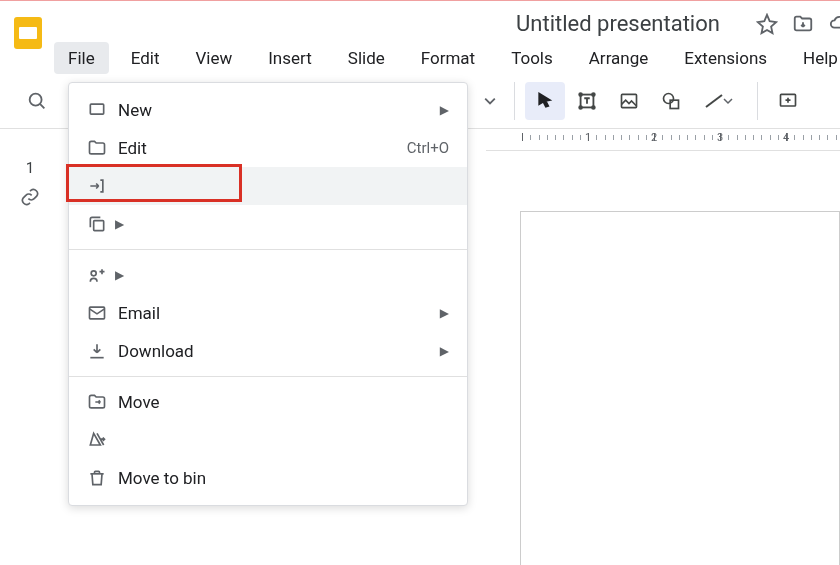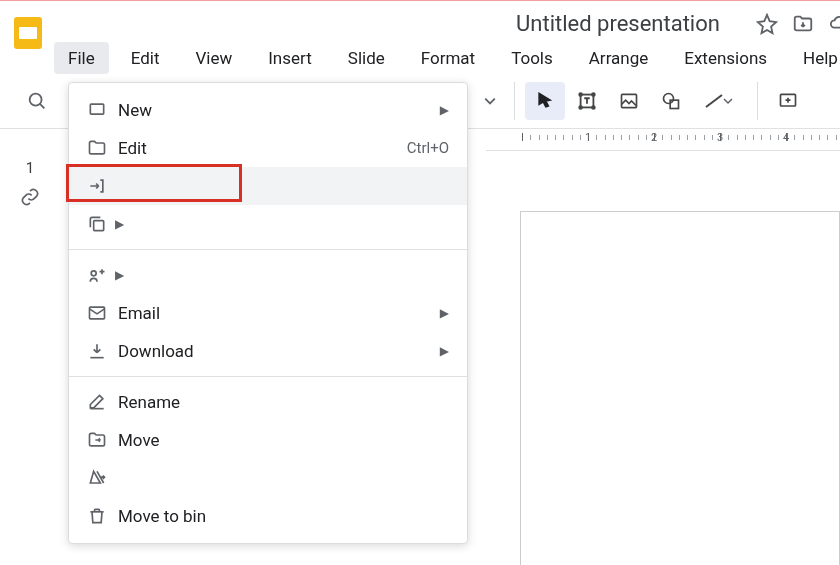--- a/index.html
+++ b/index.html
@@ -282,29 +282,20 @@
           <path d="M4 20h16"></path>
         </svg>
       </span>
     <span class="dd-label">Download</span>
     <span class="dd-arrow">▶</span>
   </div>
   <div class="dd-sep"></div>
   <div class="dd-item">
     <span class="dd-icon">
         <svg width="20" height="20" viewBox="0 0 24 24" fill="none" stroke="#5f6368" stroke-width="2">
-          <path d="M4 20h16"></path>
-          <path d="M15 4l4 4L8 19H4v-4L15 4z"></path>
-        </svg>
-      </span>
-    <span class="dd-label">Rename</span>
-  </div>
-  <div class="dd-item">
-    <span class="dd-icon">
-        <svg width="20" height="20" viewBox="0 0 24 24" fill="none" stroke="#5f6368" stroke-width="2">
           <path d="M3 6a2 2 0 012-2h4l2 2h8a2 2 0 012 2v9a2 2 0 01-2 2H5a2 2 0 01-2-2V6z"></path>
           <path d="M10 12h6m0 0l-2-2m2 2l-2 2"></path>
         </svg>
       </span>
     <span class="dd-label">Move</span>
   </div>
   <div class="dd-item">
     <span class="dd-icon">
         <svg width="20" height="20" viewBox="0 0 24 24" fill="none" stroke="#5f6368" stroke-width="2">
           <path d="M8 4l8 14H4L8 4z"></path>

